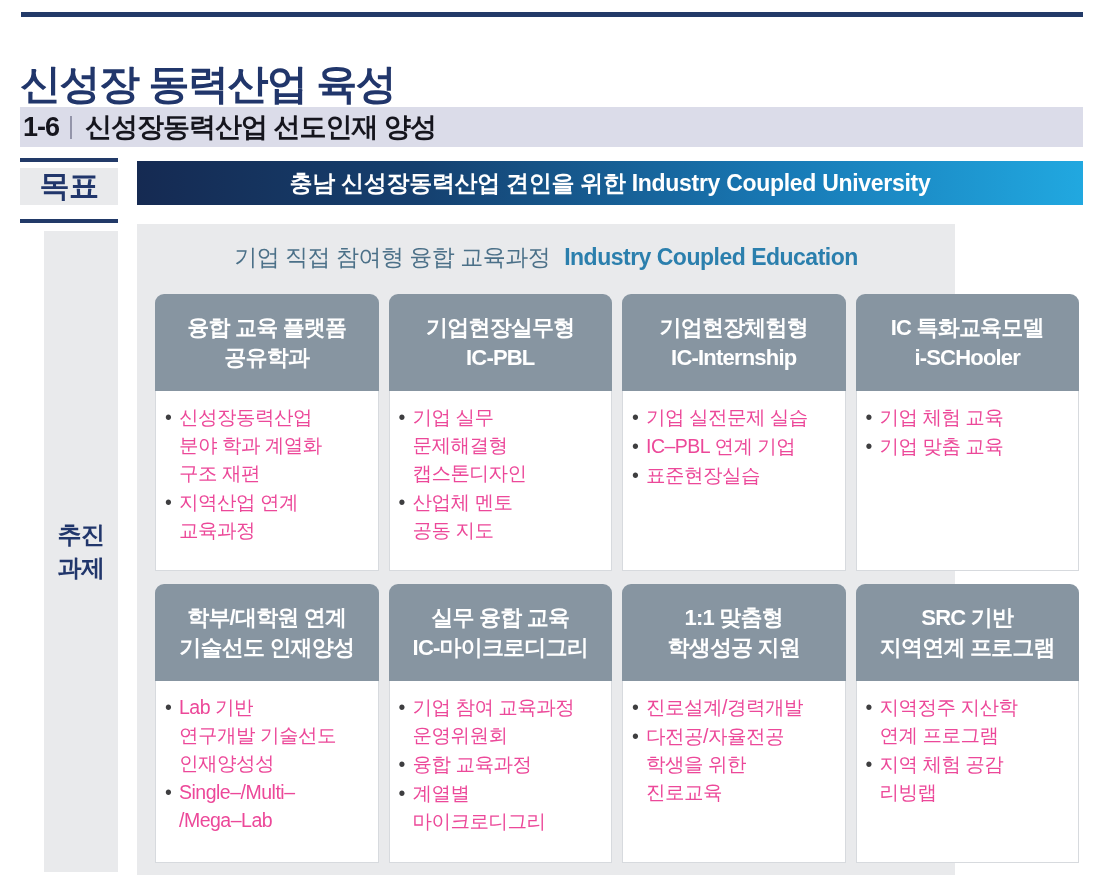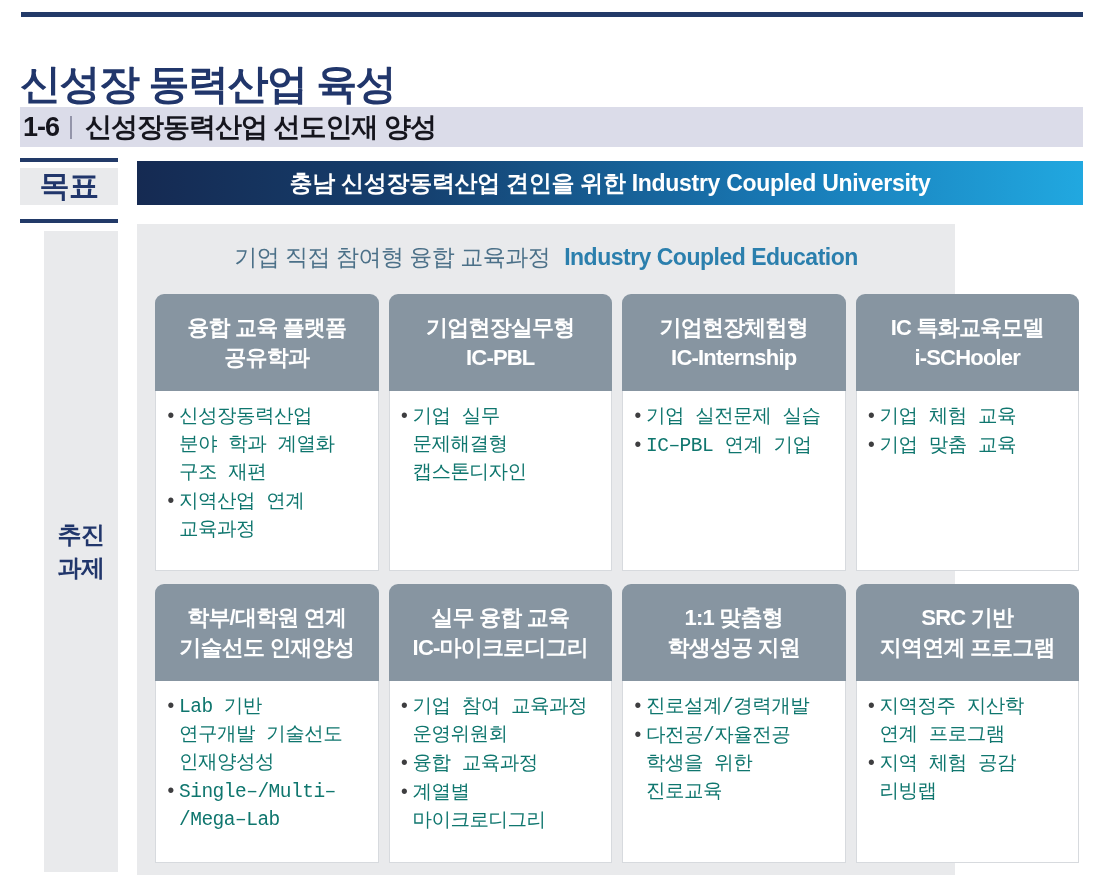--- a/index.html
+++ b/index.html
@@ -60,21 +60,21 @@
   .card-header {
     flex:0 0 97px; height:97px; background:#8795a1; border-radius:9px 9px 0 0;
     color:#ffffff; font-weight:bold; font-size:22px; line-height:1.32;
     display:flex; align-items:center; justify-content:center; text-align:center;
     white-space:pre-line; letter-spacing:-0.8px; padding:0 2px;
   }
   .card-body {
     flex:1; background:#ffffff; border:1px solid #d7dade; border-top:none;
     padding:12px 4px 8px 8px; box-sizing:border-box;
   }
-  .bullets { list-style:none; margin:0; padding:0; font-size:19.5px; color:#0f766e; line-height:1.44; letter-spacing:-0.5px;font-family:Liberation Mono, monospace; }
+  .bullets { list-style:none; margin:0; padding:0; font-size:19.5px; color:#ec4899; line-height:1.44; letter-spacing:-0.5px; }
   .bullets li { position:relative; padding-left:15px; white-space:pre-line; margin-bottom:1px; }
   .bullets li::before { content:"•"; position:absolute; left:1px; color:#3e3e40; }
 </style>
 </head>
 <body>
 
 <div class="top-rule"></div>
 
 <h1 class="page-title">신성장 동력산업 육성</h1>
 
@@ -120,31 +120,34 @@
     </div>
 
     <div class="card">
       <div class="card-header">기업현장실무형
 IC-PBL</div>
       <div class="card-body">
         <ul class="bullets">
           <li>기업 실무
 문제해결형
 캡스톤디자인</li>
+          <li>산업체 멘토
+공동 지도</li>
         </ul>
       </div>
     </div>
 
     <div class="card">
       <div class="card-header">기업현장체험형
 IC-Internship</div>
       <div class="card-body">
         <ul class="bullets">
           <li>기업 실전문제 실습</li>
           <li>IC–PBL 연계 기업</li>
+          <li>표준현장실습</li>
         </ul>
       </div>
     </div>
 
     <div class="card">
       <div class="card-header">IC 특화교육모델
 i-SCHooler</div>
       <div class="card-body">
         <ul class="bullets">
           <li>기업 체험 교육</li>

